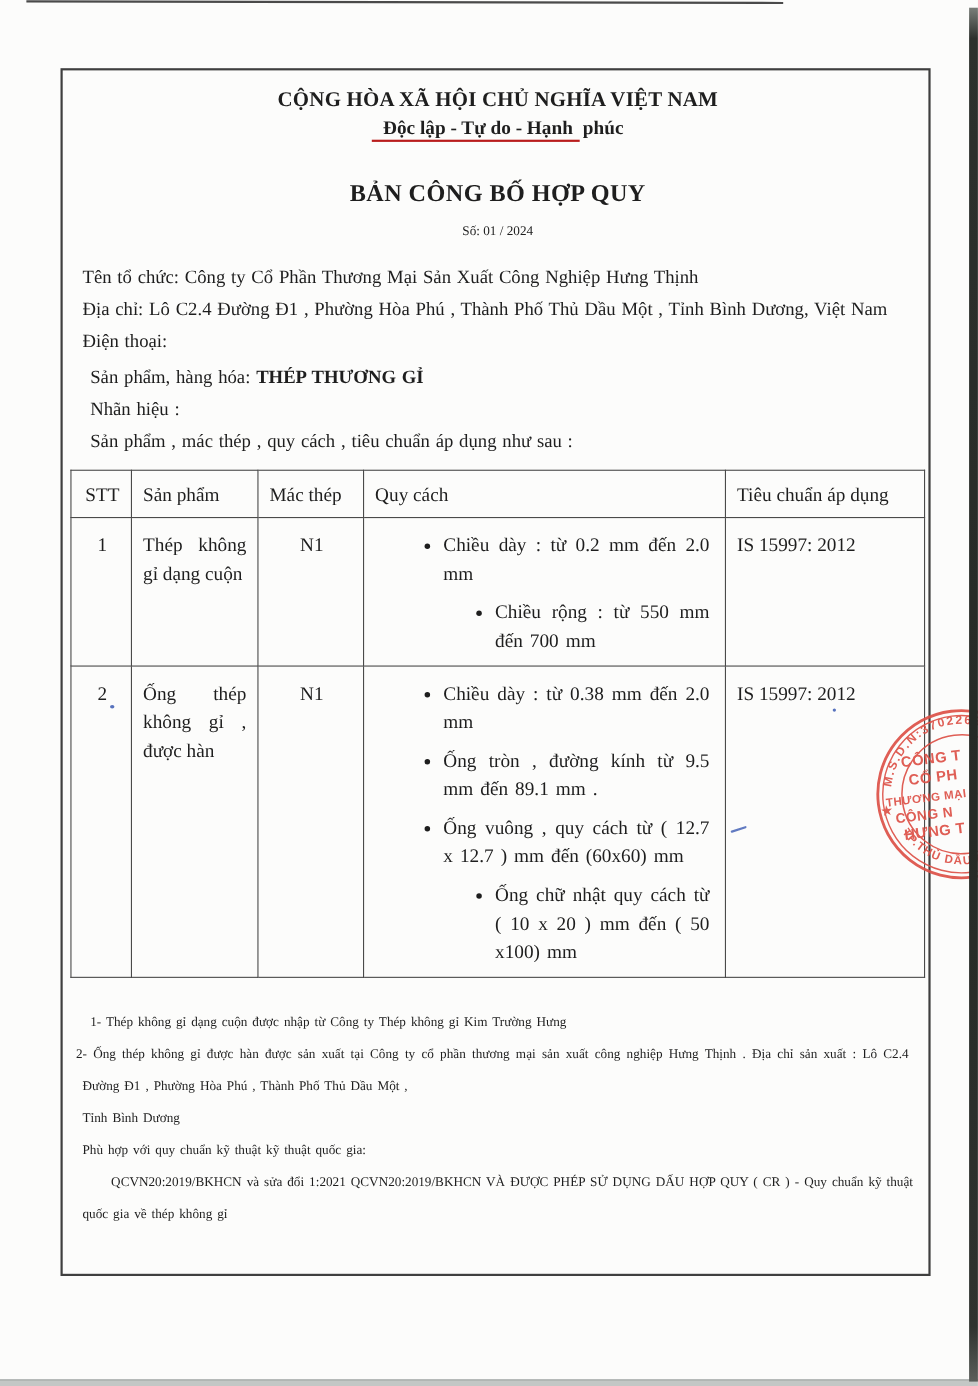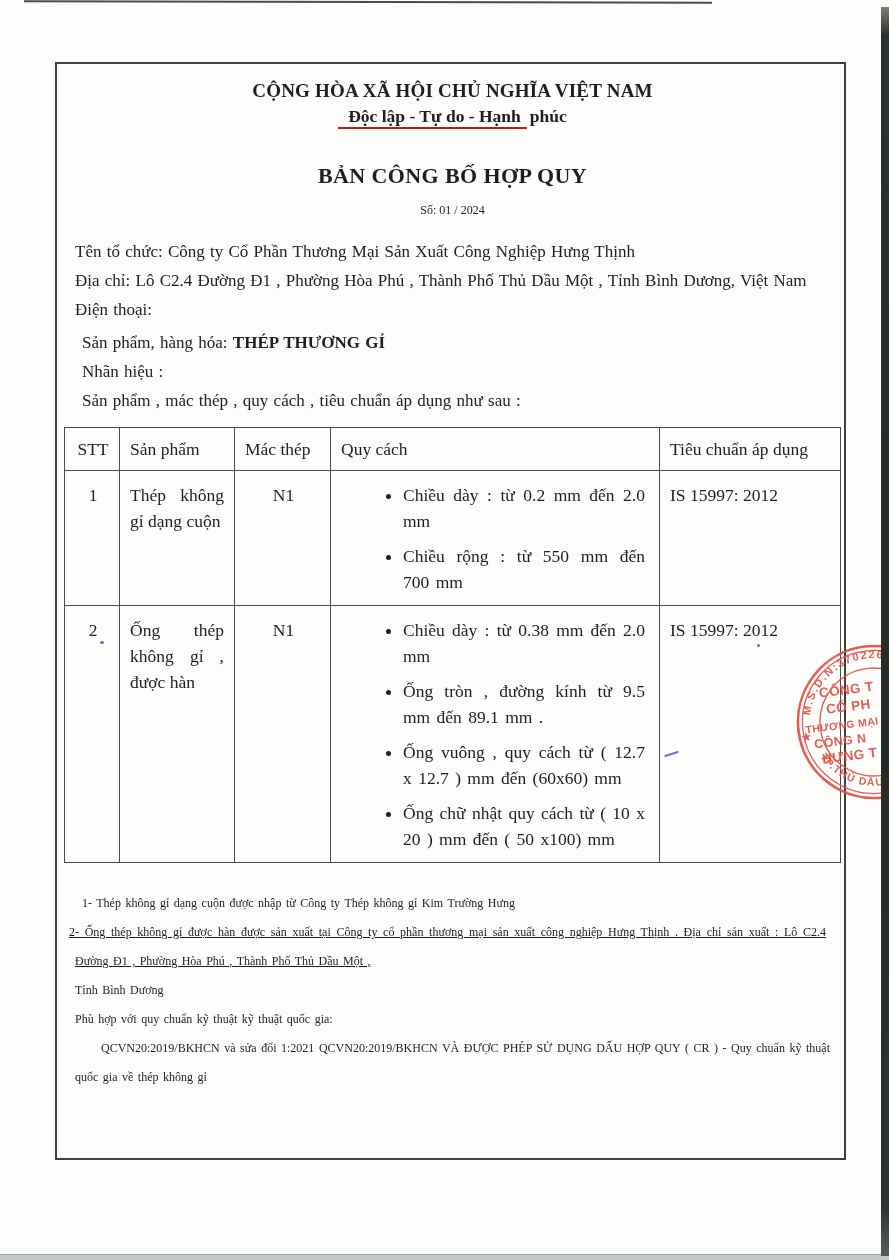--- a/index.html
+++ b/index.html
@@ -42,27 +42,27 @@
     font-size:17.5px;
   }
   table.spec td { border:1.6px solid #4a4a4a; vertical-align:top; }
   tr.head td { padding:9px 8px 9px 10px; height:43px; vertical-align:middle; }
   td.c-stt { text-align:center; }
   td.cell { padding:11px 8px 10px 10px; line-height:26px; }
   td.cell-name { text-align:justify; padding-right:10px; }
   td.cell-mac { text-align:center; }
   ul.specs { list-style:disc; margin:0; padding-left:62px; padding-right:6px; }
   ul.specs li { margin-bottom:9px; line-height:26px; text-align:justify; word-spacing:2px; }
-  ul.specs li:last-child { margin-bottom:0; }
+  ul.specs li:last-child { margin-bottom:0;margin-left:47px; }
 
   .notes { margin-top:26px; font-size:12px; line-height:29px; word-spacing:1.5px; }
   .notes p { margin:0; }
   .n-item1 { margin-left:28px; text-indent:7px; }
   .n-item1b { margin-left:28px; }
-  .n-item2 { margin-left:41px; text-indent:-6px; text-align:justify; padding-right:4px;text-decoration:underline; }
+  .n-item2 { margin-left:41px; text-indent:-6px; text-align:justify; padding-right:4px; }
   .n-province { margin-left:13px; margin-top:1px; }
   .n-intro { margin-left:13px; }
   .n-body { margin-left:-13px; margin-right:-4px; text-indent:26px; text-align:justify; }
 
   
   .stamp { position:absolute; left:789px; top:641px; width:200px; height:172px; opacity:.92; z-index:20; }
   .stamp text { fill:#dd5147; }
   .ring-text { font-family:"Liberation Sans", sans-serif; font-weight:bold; font-size:10.5px; letter-spacing:1.2px; }
   .ring-text-b { font-family:"Liberation Sans", sans-serif; font-weight:bold; font-size:11px; letter-spacing:1.6px; }
   .st-line { font-family:"Liberation Sans", sans-serif; font-weight:bold; letter-spacing:.4px; }

